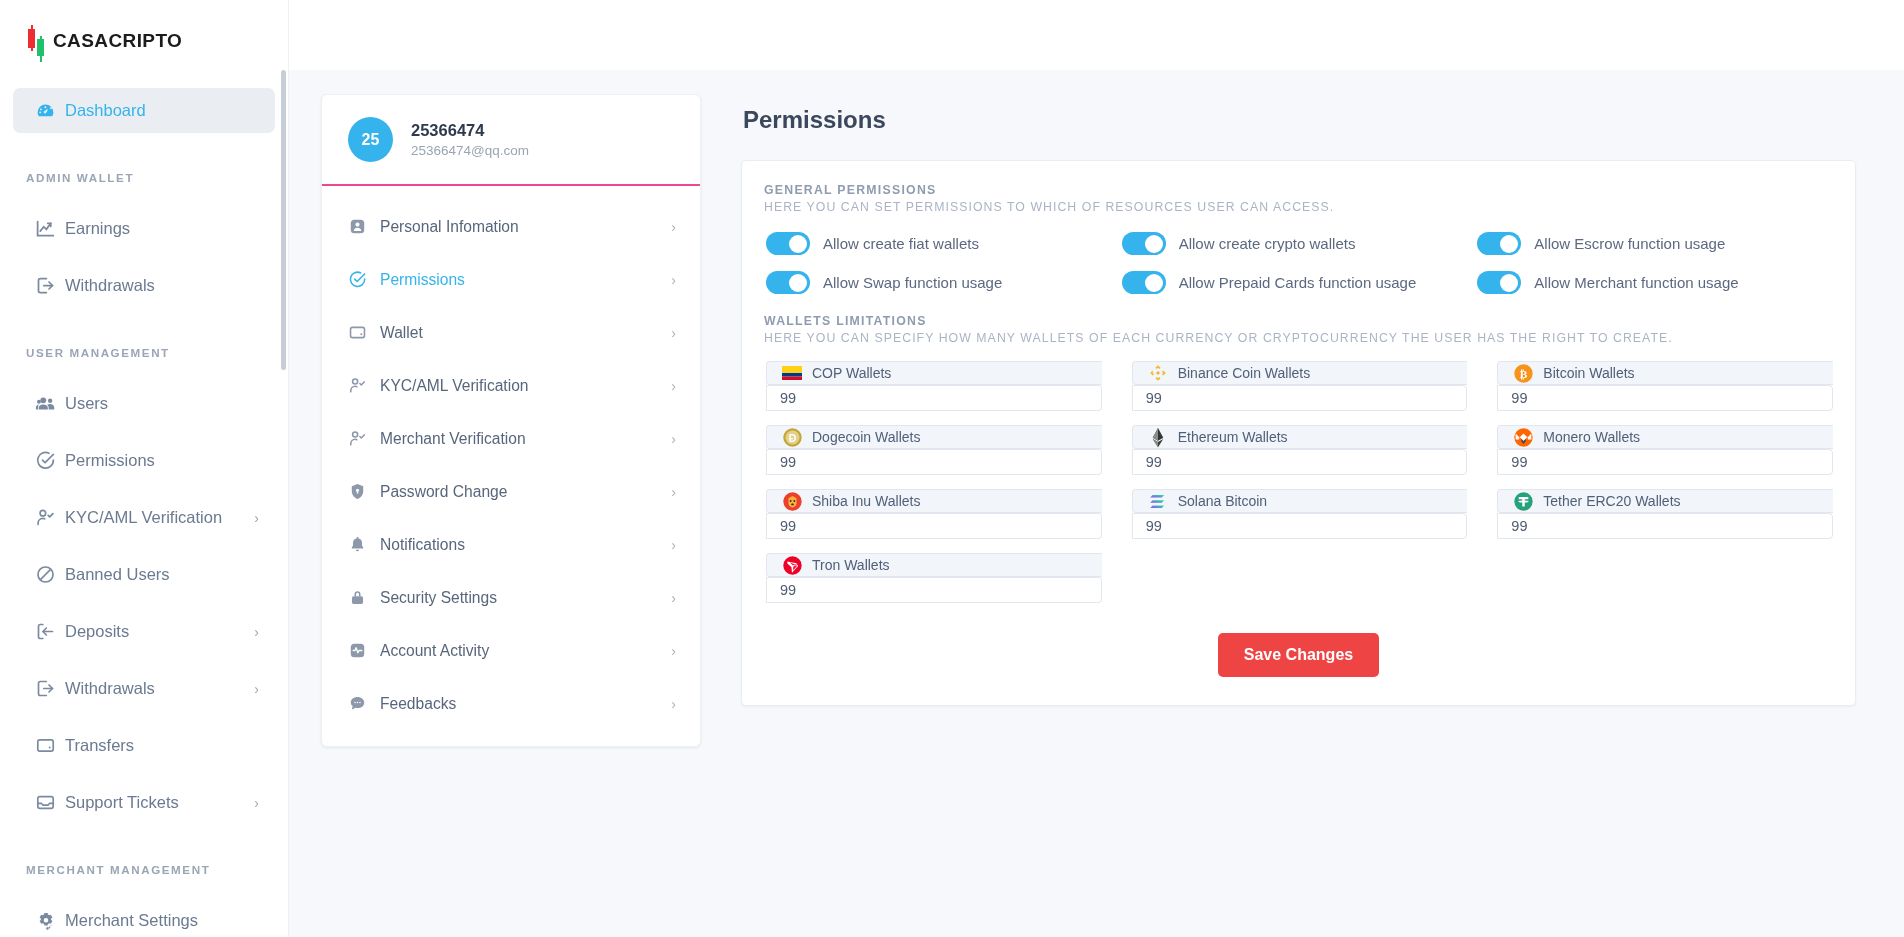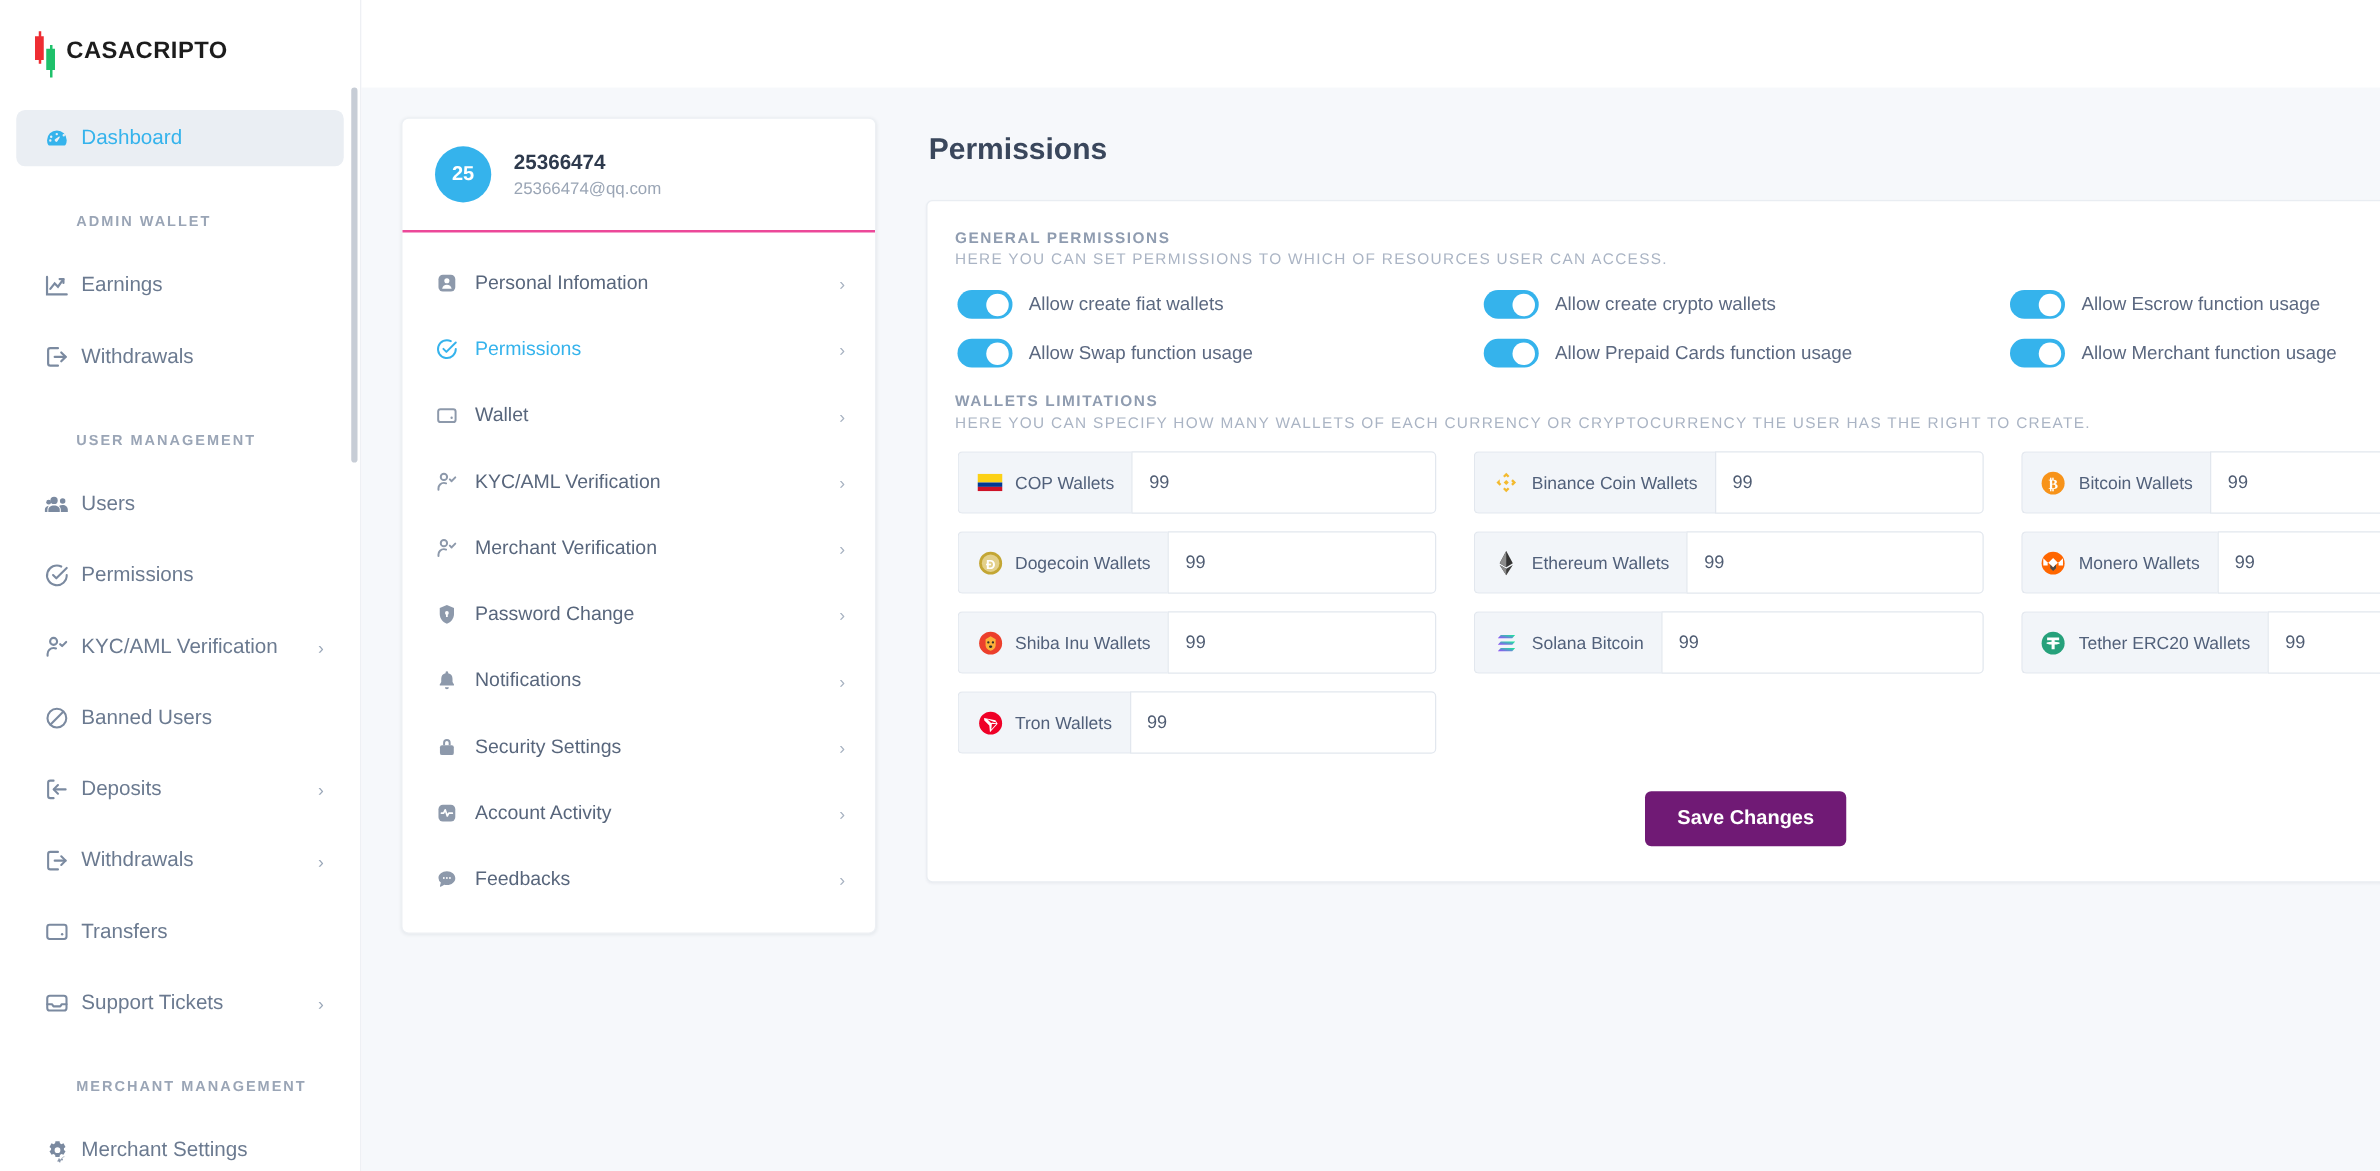--- a/index.html
+++ b/index.html
@@ -33,21 +33,21 @@
     padding: 0 22px 0 22px; margin: 12px 13px; border-radius: 7px;
     color: #6b7a90; font-size: 16.5px; cursor: pointer; position: relative;
   }
   .nav-item.active { background: #eaeef3; color: #35b3ec; }
   .nav-item.active .nav-ico { color: #35b3ec; }
   .nav-ico { width: 30px; flex: 0 0 30px; display: flex; align-items: center; color: #7b8aa0; }
   .nav-label { flex: 1; }
   .caret { color: #9aa7b8; font-size: 14px; line-height: 1; margin-right: -6px; }
   .nav-section {
     font-size: 11.6px; letter-spacing: 1.6px; color: #9aa5b6;
-    font-weight: bold; padding: 26px 0 10px 26px; text-transform: uppercase; margin-left: 35px;
+    font-weight: bold; padding: 26px 0 10px 26px; text-transform: uppercase;
   }
   .scroll-track {
     position: absolute; right: 2px; top: 70px; width: 5px; height: 300px;
     background: #c7cdd6; border-radius: 3px;
   }
 
   
   .main { flex: 1; height: 937px; display: flex; flex-direction: column; background: #f6f8fb; }
   .topbar {
     height: 70px; background: #ffffff; display: flex; align-items: center;
@@ -107,35 +107,35 @@
     position: absolute; top: 2.5px; right: 3px; width: 18px; height: 18px;
     border-radius: 50%; background: #fff;
   }
   .tg-label { font-size: 15px; color: #5b6880; }
 
   .wl-head { margin-top: 20px; }
   .wallet-grid {
     display: grid; grid-template-columns: repeat(3, 1fr);
     column-gap: 30px; row-gap: 14px; margin-top: 16px; padding-left: 2px;
   }
-  .wallet-item { display: flex; align-items: stretch; height: 50px; }
+  .wallet-item { display: flex; align-items: stretch; height: 50px; flex-direction: column; }
   .w-tag {
     display: flex; align-items: center; gap: 9px; padding: 0 14px;
     background: #f2f5f9; border: 1px solid #e2e7ee; border-right: none;
     border-radius: 4px 0 0 4px; font-size: 14px; color: #51607a; white-space: nowrap;
   }
   .w-ico { width: 22px; height: 22px; flex: 0 0 22px; display: flex; align-items: center; justify-content: center; }
   .w-input {
     flex: 1; min-width: 0; border: 1px solid #e2e7ee; border-radius: 0 4px 4px 0;
     background: #fff; padding: 0 13px; font-size: 14.5px; color: #4f5c72;
     font-family: "Liberation Sans", sans-serif; outline: none;
   }
   .save-wrap { display: flex; justify-content: center; margin-top: 30px; }
   .btn-save {
-    background: #701a75; color: #fff; border: none; border-radius: 5px;
+    background: #ef4444; color: #fff; border: none; border-radius: 5px;
     padding: 13px 26px; font-size: 16px; font-weight: bold; cursor: pointer;
     font-family: "Liberation Sans", sans-serif;
   }
   .coin-txt { font-size: 13px; font-weight: bold; color: #fff; }
 </style>
 </head>
 <body>
 
 <aside class="sidebar">
   <div class="brand">

